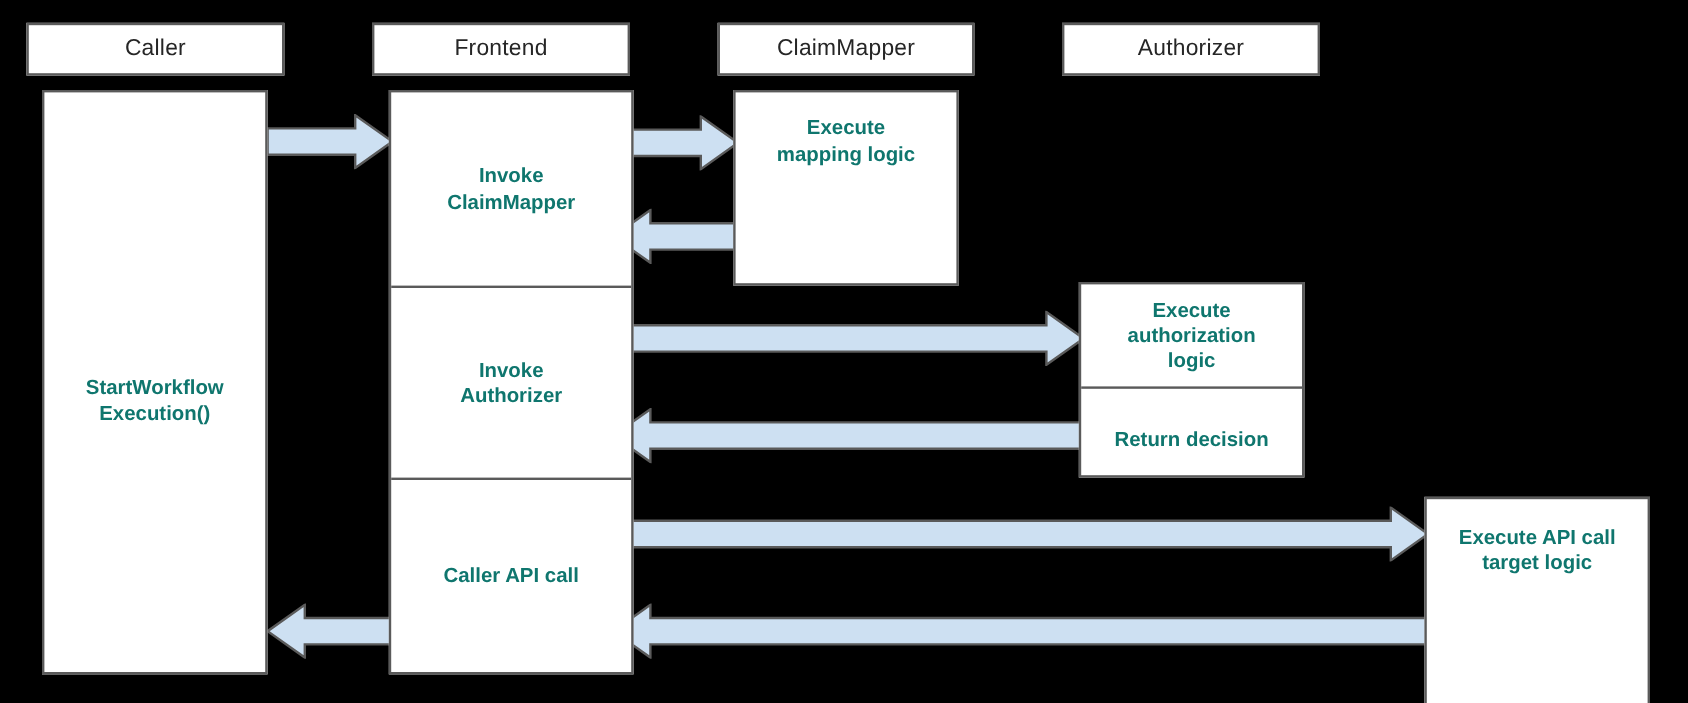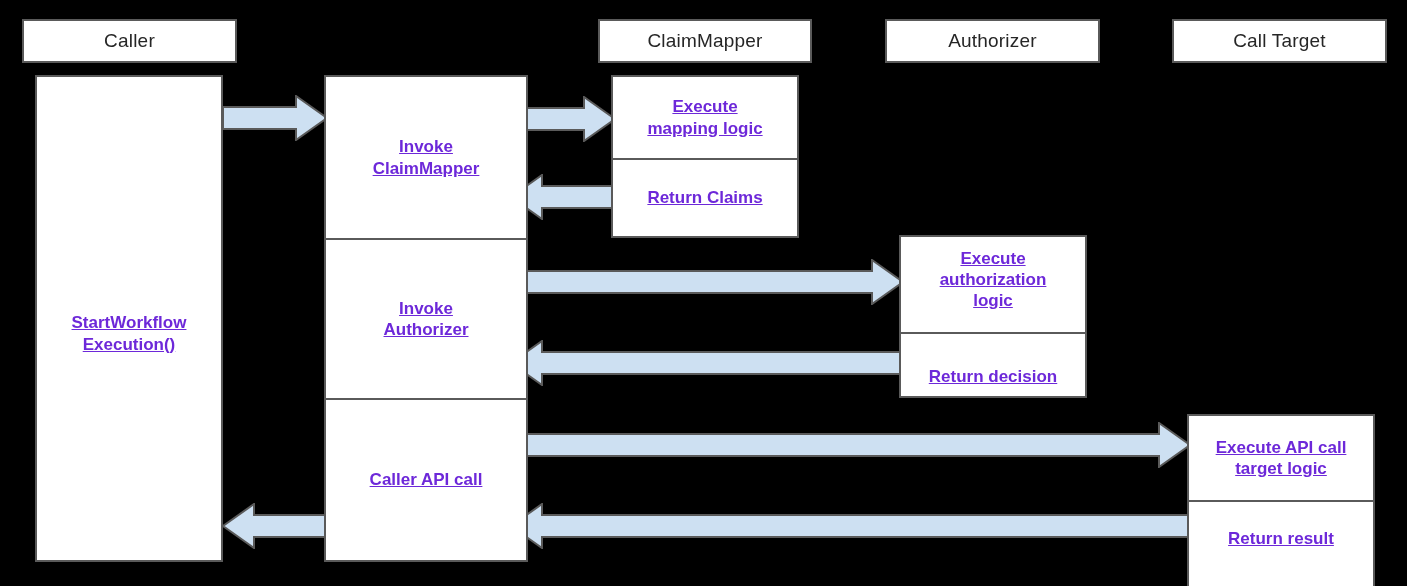--- a/index.html
+++ b/index.html
@@ -44,26 +44,25 @@
     z-index: 3;
   }
   .act-seg {
     position: absolute;
     left: 0;
     right: 0;
     display: flex;
     align-items: center;
     justify-content: center;
     text-align: center;
-    color: #6d28d9;
+    color: #0f766e;
     font-size: 17px;
     font-weight: bold;
     line-height: 1.25;
     padding: 15px 6px;
-    text-decoration: underline;
   }
   .act-seg.divider-top {
     border-top: 2px solid #5a5a5a;
   }
 
   
   .arrow {
     position: absolute;
     z-index: 2;
   }
@@ -71,32 +70,32 @@
 </style>
 </head>
 <body>
 
 <div id="canvas">
 
   <div class="lifeline-header" style="left:22px; top:19px; width:215px; height:44px;">
     <span>Caller</span>
   </div>
 
+  <div class="lifeline-header" style="left:310px; top:19px; width:215px; height:44px;">
+    <span>Frontend</span>
+  </div>
 
   <div class="lifeline-header" style="left:598px; top:19px; width:214px; height:44px;">
     <span>ClaimMapper</span>
   </div>
 
   <div class="lifeline-header" style="left:885px; top:19px; width:215px; height:44px;">
     <span>Authorizer</span>
   </div>
 
-  <div class="lifeline-header" style="left:1172px; top:19px; width:215px; height:44px;">
-    <span>Call Target</span>
-  </div>
 
   <div class="arrow" style="left:222px; top:95px; width:106px; height:46px;">
     <svg width="106" height="46" viewBox="0 0 106 46">
       <polygon points="1,12 74,12 74,1 105,23 74,45 74,34 1,34" fill="#cde0f2" stroke="#5a5a5a" stroke-width="2" stroke-linejoin="miter"></polygon>
     </svg>
   </div>
 
   <div class="arrow" style="left:510px; top:96px; width:106px; height:46px;">
     <svg width="106" height="46" viewBox="0 0 106 46">
       <polygon points="1,12 74,12 74,1 105,23 74,45 74,34 1,34" fill="#cde0f2" stroke="#5a5a5a" stroke-width="2" stroke-linejoin="miter"></polygon>
@@ -148,29 +147,27 @@
     <div class="act-seg" style="top:0; height:161px; white-space:pre-line;">Invoke
 ClaimMapper</div>
     <div class="act-seg divider-top" style="top:161px; height:160px; white-space:pre-line;">Invoke
 Authorizer</div>
     <div class="act-seg divider-top" style="top:321px; height:162px; white-space:pre-line;">Caller API call</div>
   </div>
 
   <div class="act-box" style="left:611px; top:75px; width:188px; height:163px;">
     <div class="act-seg" style="top:0; height:81px; white-space:pre-line;">Execute
 mapping logic</div>
-    <div class="act-seg divider-top" style="top:81px; height:78px; white-space:pre-line;">Return Claims</div>
   </div>
 
   <div class="act-box" style="left:899px; top:235px; width:188px; height:163px;">
     <div class="act-seg" style="top:0; height:85px; white-space:pre-line;">Execute
 authorization
 logic</div>
-    <div class="act-seg divider-top" style="top:85px; height:88px; white-space:pre-line;margin-top:10px;">Return decision</div>
+    <div class="act-seg divider-top" style="top:85px; height:88px; white-space:pre-line;">Return decision</div>
   </div>
 
   <div class="act-box" style="left:1187px; top:414px; width:188px; height:188px;">
     <div class="act-seg" style="top:0; height:84px; white-space:pre-line;">Execute API call
 target logic</div>
-    <div class="act-seg divider-top" style="top:84px; height:76px; white-space:pre-line;">Return result</div>
   </div>
 
 </div>
 
 </body></html>

